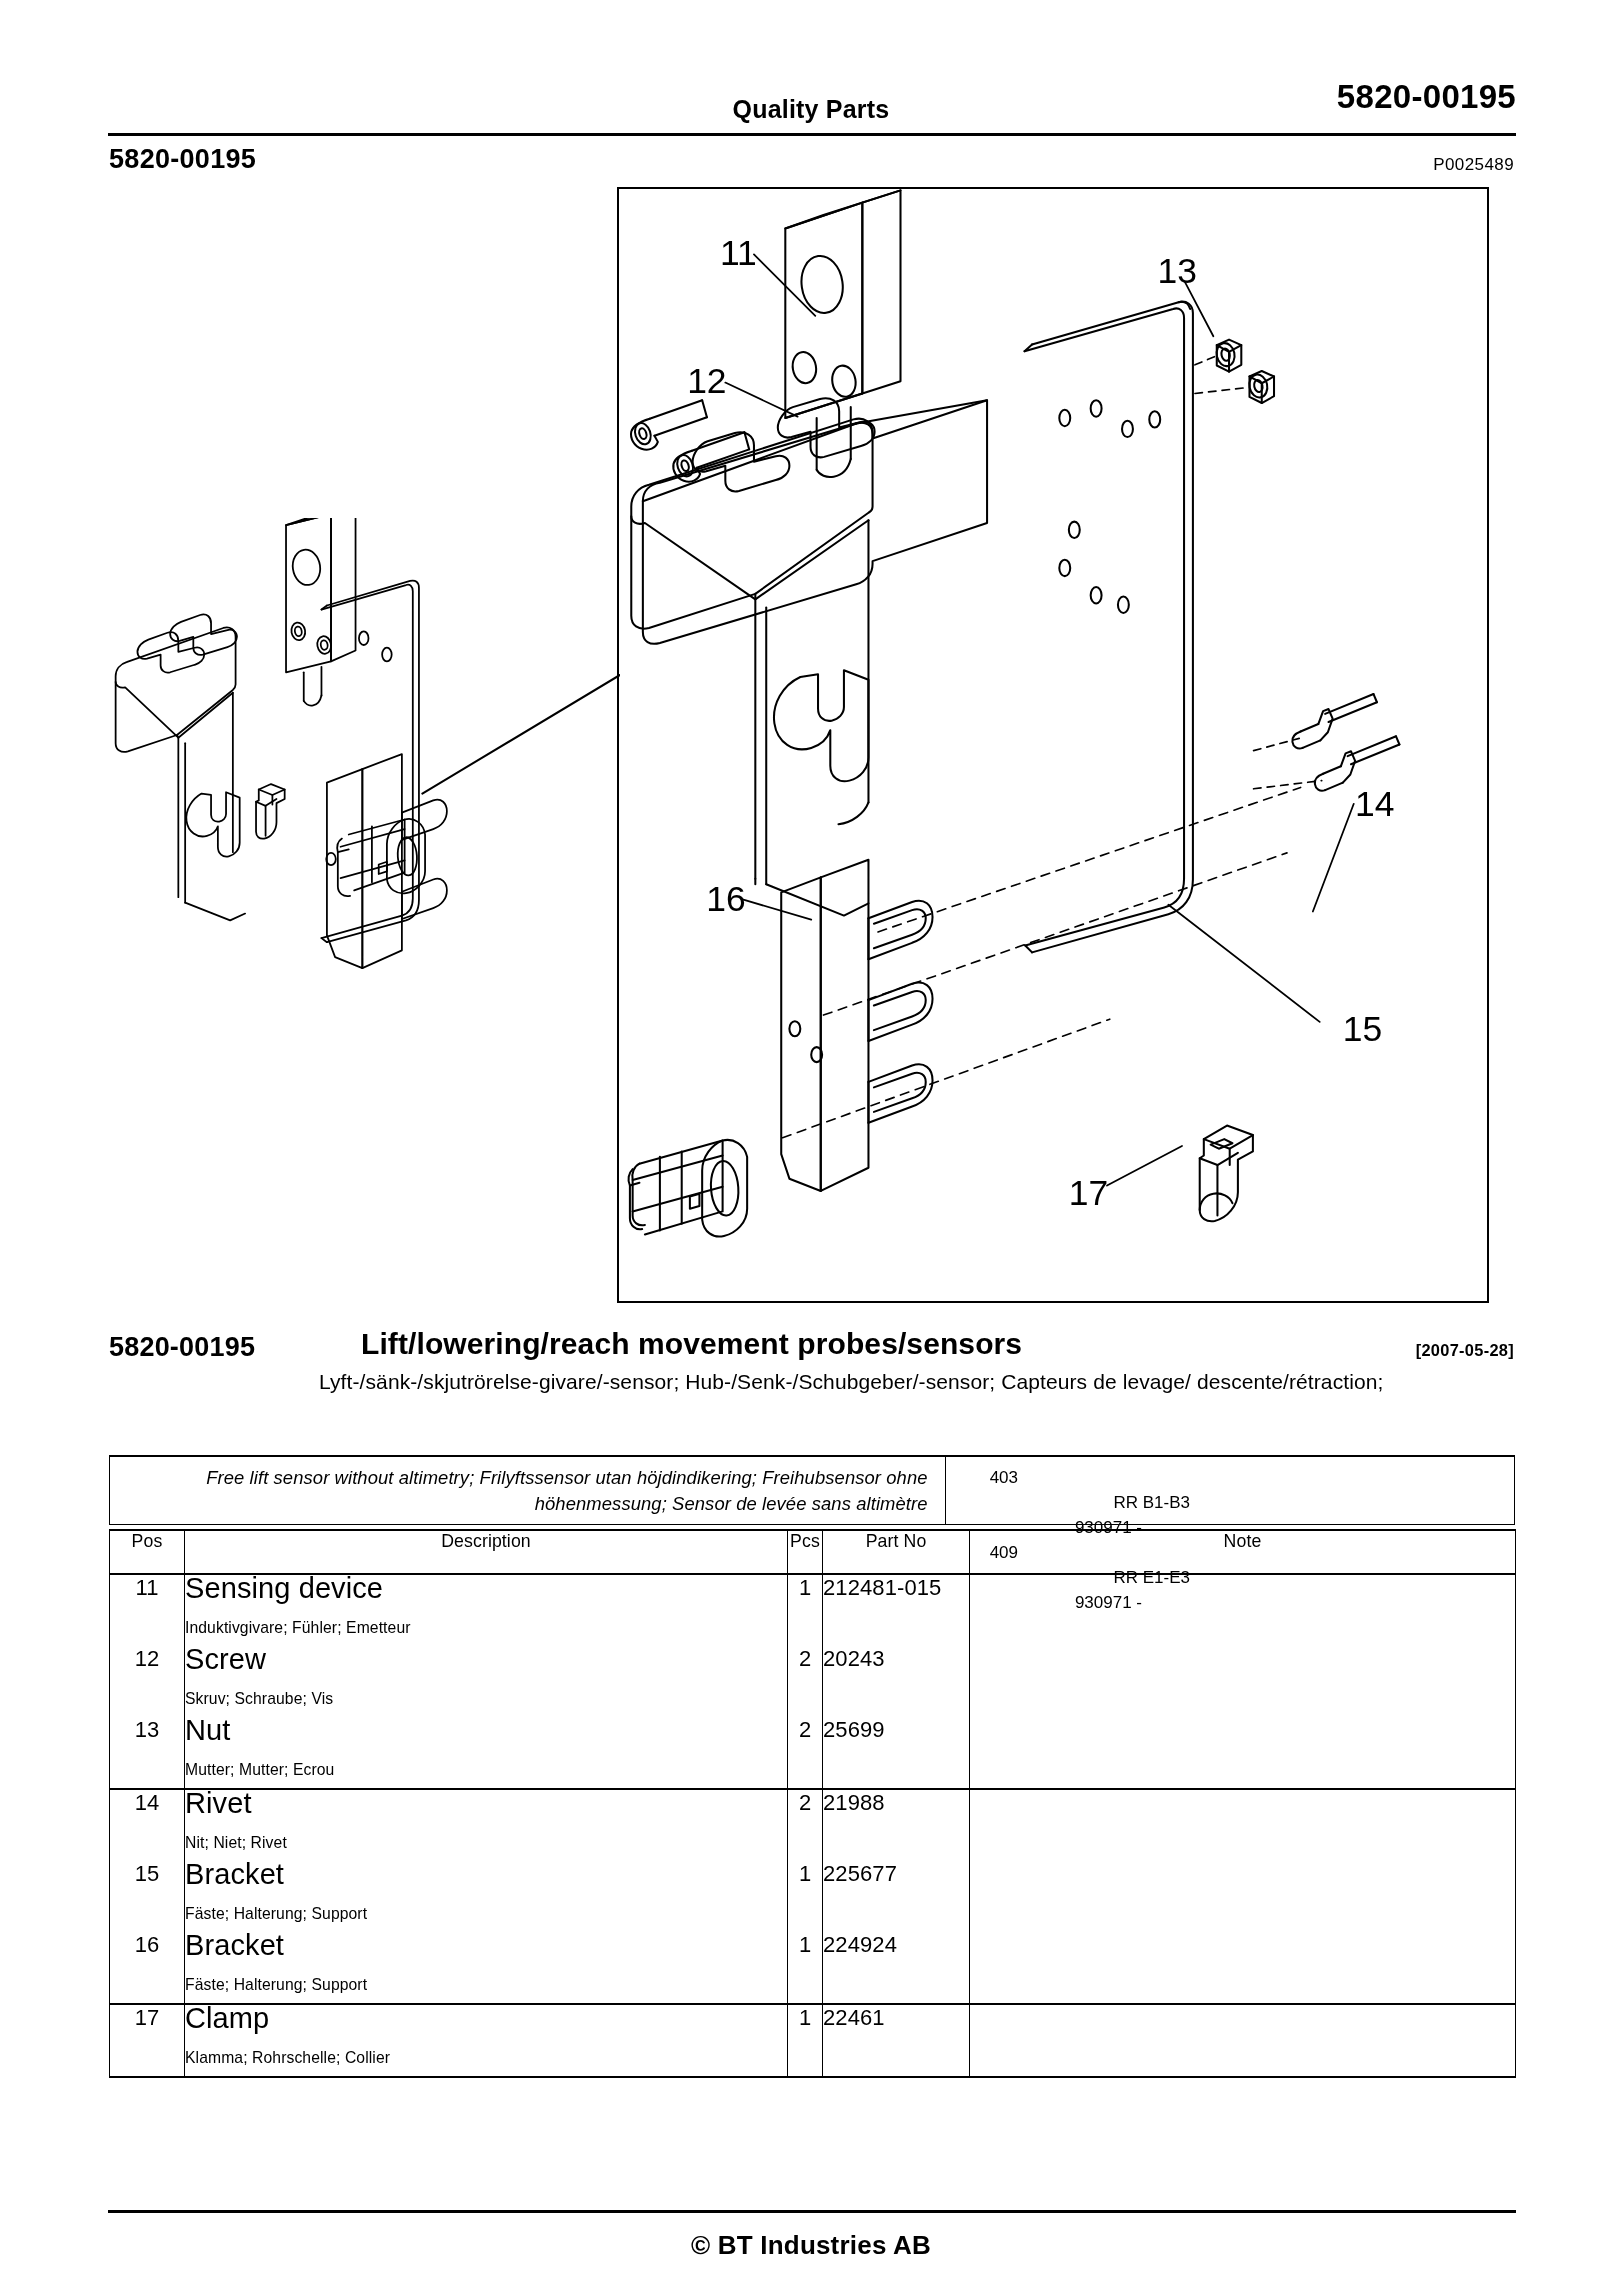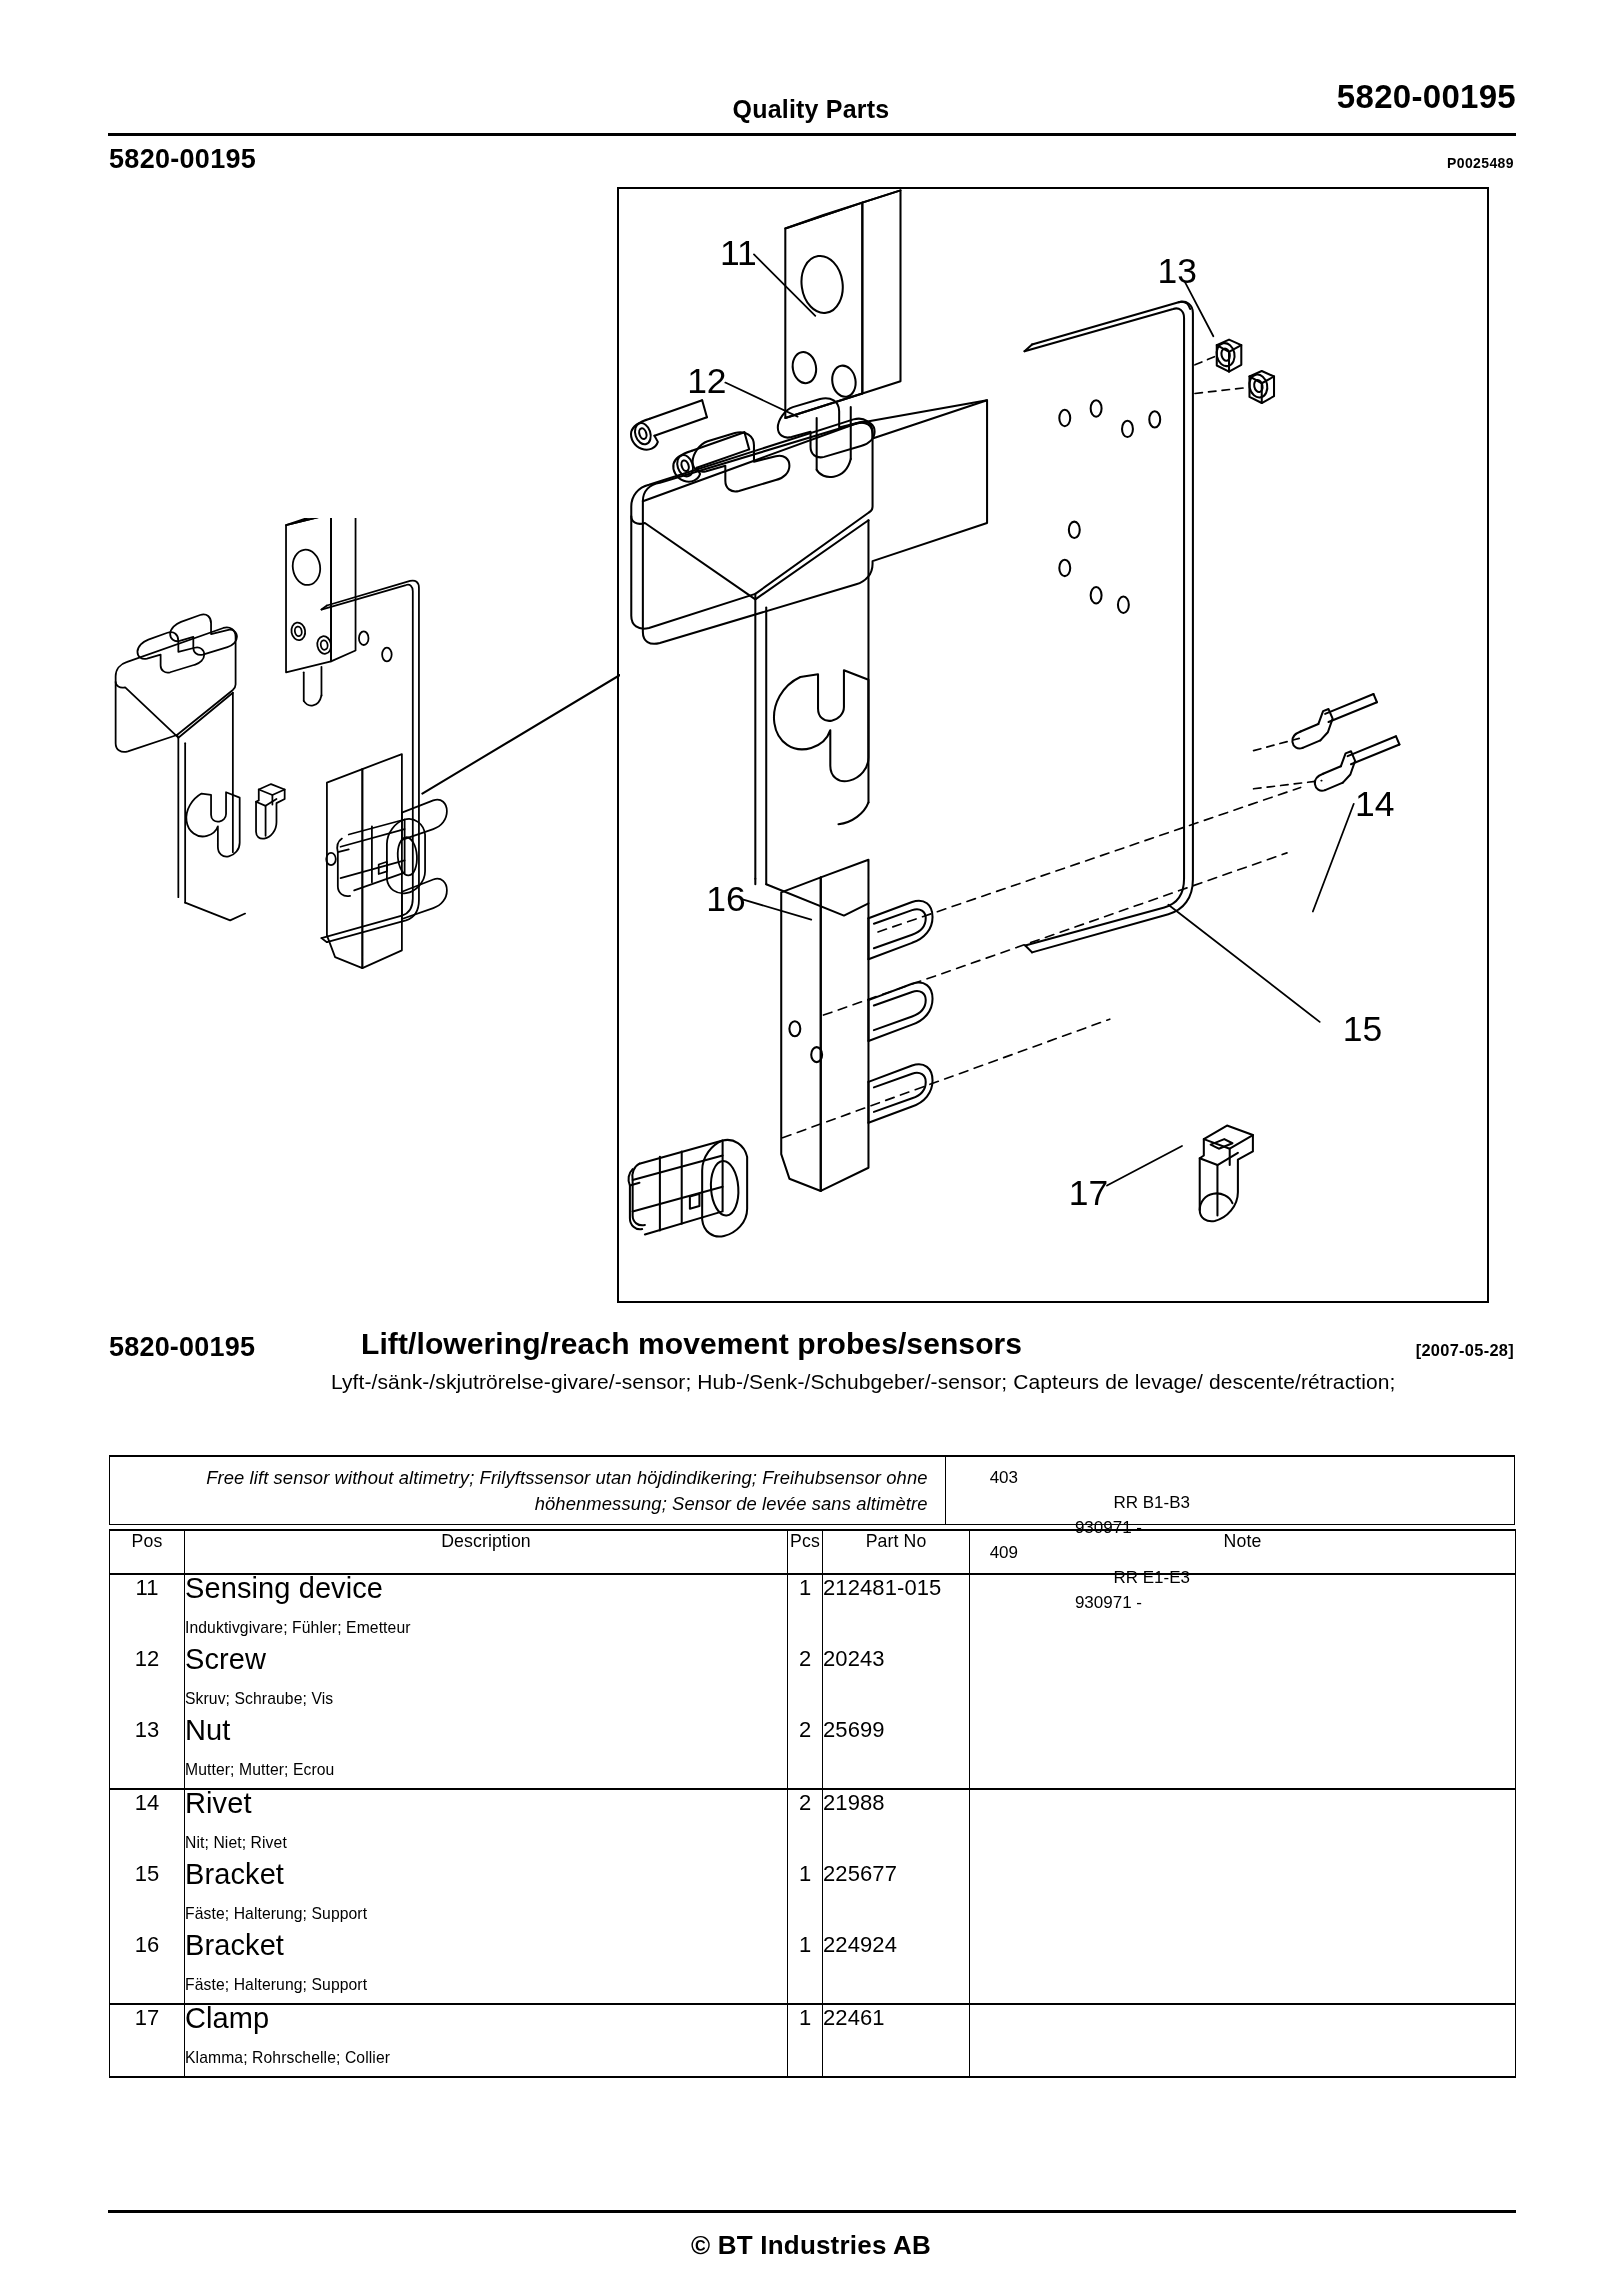--- a/index.html
+++ b/index.html
@@ -48,22 +48,22 @@
   .subhdr-left {
     position: absolute;
     left: 109px; top: 144px;
     font-size: 27px;
     font-weight: bold;
     letter-spacing: 0.3px;
   }
   .subhdr-right {
     position: absolute;
     right: 108px; top: 155px;
-    font-size: 14px;
-    font-weight: bold;
+    font-size: 17px;
+    font-weight: normal;
     letter-spacing: 0.4px;
   }
 
   
   .figure-box {
     position: absolute;
     left: 617px; top: 187px;
     width: 872px; height: 1116px;
     border: 2.7px solid #000;
     box-sizing: border-box;
@@ -90,21 +90,21 @@
   }
   .title-date {
     position: absolute;
     right: 108px; top: 1341px;
     font-size: 16.4px;
     font-weight: bold;
     letter-spacing: 0.3px;
   }
   .title-sub {
     position: absolute;
-    left: 331px; top: 1367px;
+    left: 319px; top: 1367px;
     width: 1159px;
     font-size: 21px;
     line-height: 29px;
     letter-spacing: 0.1px;
   }
 
   
   .variant-box {
     position: absolute;
     left: 109px; top: 1455px;

